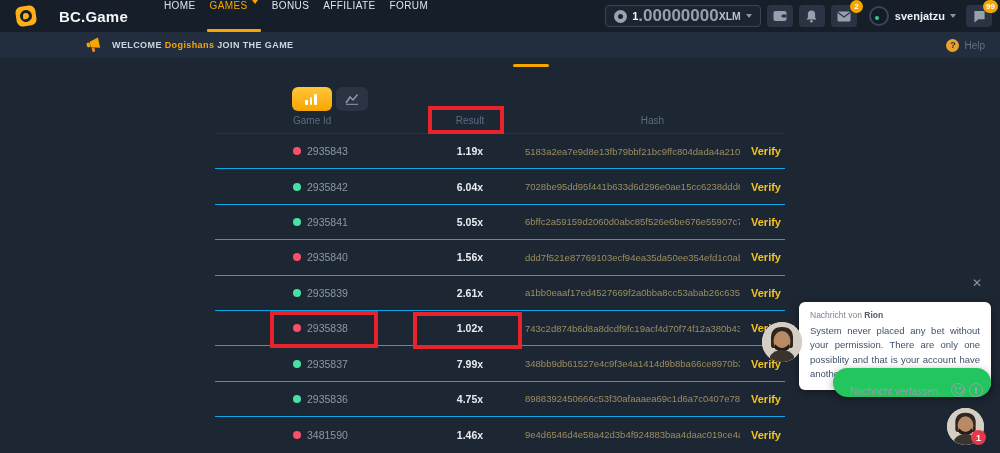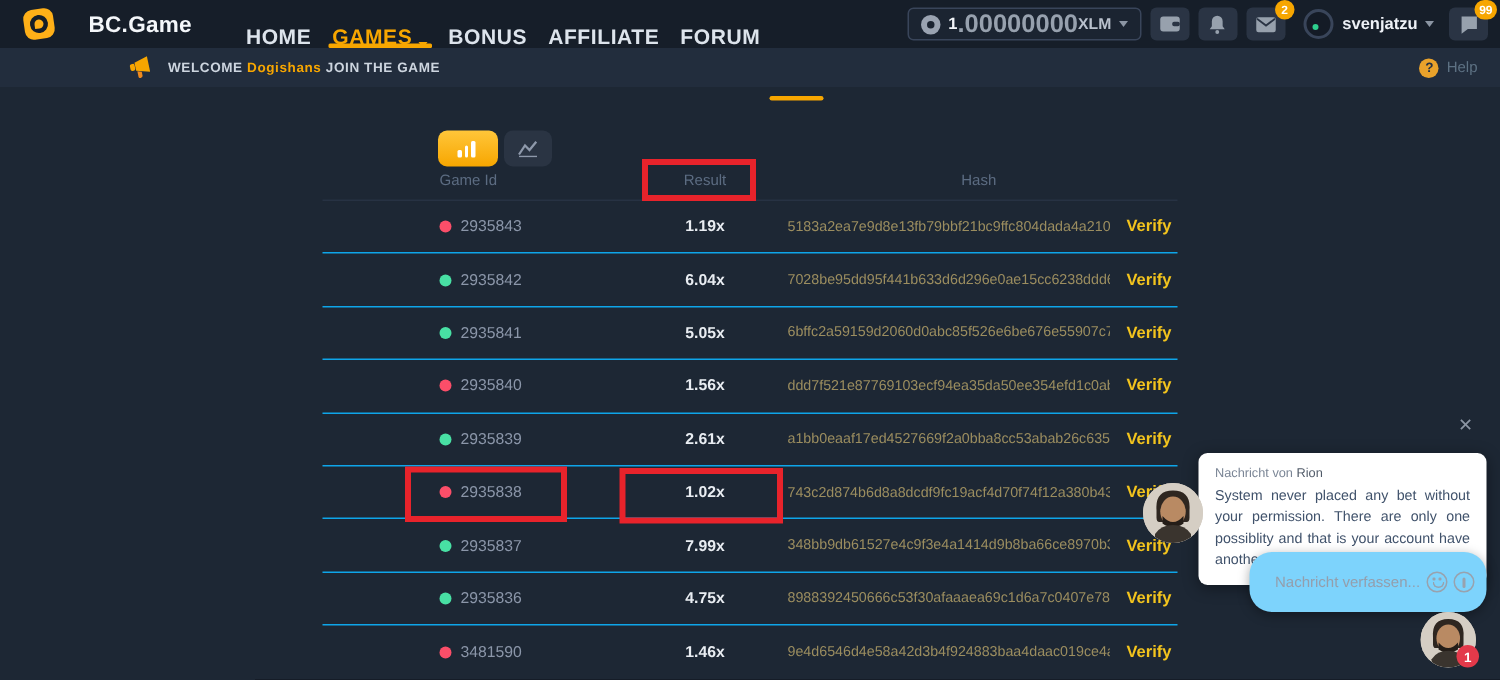--- a/index.html
+++ b/index.html
@@ -9,21 +9,21 @@
 
   
   .header { position:absolute; left:0; top:0; width:1000px; height:32px; background:#161e29; display:flex; align-items:center; z-index:3; }
   .logo { display:flex; align-items:center; margin-left:16px; }
   .logo-mark { width:20px; height:20px; border-radius:6px; background:#ffb018; position:relative; transform:rotate(-8deg); }
   .logo-mark .lm-in { position:absolute; left:4px; top:4px; width:12px; height:12px; border-radius:50%; background:#161e29; }
   .logo-mark .lm-dot { position:absolute; left:7px; top:7px; width:6px; height:6px; border-radius:50% 50% 50% 0; background:#ffb018; }
   .logo-text { color:#f4f7fa; font-weight:bold; font-size:15px; margin-left:23px; letter-spacing:.2px; }
 
   .nav { display:flex; align-items:stretch; height:32px; margin-left:29px; }
-  .nav-item { position:relative; display:flex; align-items:flex-end; padding:0 7px; color:#dde4ec; font-size:14px; font-weight:bold; letter-spacing:.4px; cursor:pointer; }
+  .nav-item { position:relative; display:flex; align-items:flex-start; padding:0 7px; color:#dde4ec; font-size:10px; font-weight:normal; letter-spacing:.4px; cursor:pointer; }
   .nav-item.active { color:#f7a600; }
   .nav-item.active::after { content:""; position:absolute; left:4px; right:4px; bottom:0; height:3px; background:#f7a600; border-radius:1px; }
   .caret { width:0; height:0; border-left:3.5px solid transparent; border-right:3.5px solid transparent; border-top:4px solid #f7a600; margin-left:4px; }
   .caret.gray { border-top-color:#8b95a3; }
 
   .hdr-right { position:absolute; right:8px; top:0; height:32px; display:flex; align-items:center; }
   .balance-pill { display:flex; align-items:center; height:22px; border:1px solid #39455a; border-radius:4px; padding:0 8px; background:#1b2431; }
   .coin-ic { width:13px; height:13px; border-radius:50%; background:#9aa3b1; position:relative; margin-right:5px; }
   .coin-ic::after { content:""; position:absolute; left:4px; top:4px; width:5px; height:5px; border-radius:50%; background:#1b2431; }
   .bal-int { color:#f2f5f9; font-size:11px; font-weight:bold; }
@@ -75,23 +75,23 @@
   .rr-1 { left:428px; top:106px; width:76px; height:28px; }
   .rr-2 { left:270px; top:311px; width:108px; height:37px; }
   .rr-3 { left:413px; top:312px; width:109px; height:37px; }
 
   
   .chat-close { position:absolute; left:972px; top:277px; color:#8b95a3; font-size:12px; z-index:11; cursor:pointer; line-height:1; }
   .avatar { border-radius:50%; overflow:hidden; background:#cfc8bd; }
   .chat-avatar { position:absolute; left:762px; top:322px; width:40px; height:40px; z-index:11; }
   .chat-card { position:absolute; left:799px; top:302px; width:192px; min-height:62px; background:#fff; border-radius:6px; box-shadow:0 2px 10px rgba(0,0,0,.4); padding:8px 11px 9px; z-index:10; }
   .chat-meta { font-size:8.5px; color:#7a8595; }
-  .chat-sender { font-weight:normal; color:#505a68; }
+  .chat-sender { font-weight:bold; color:#505a68; }
   .chat-body { margin-top:4px; font-size:9.5px; color:#40526b; line-height:1.5; text-align:justify; }
-  .chat-input { position:absolute; left:833px; top:368px; width:158px; height:40px; background:#7dd3fc; border-radius:15px; box-shadow:0 2px 8px rgba(0,0,0,.35); display:flex; align-items:center; padding:0 8px 0 17px; z-index:10; }
+  .chat-input { position:absolute; left:833px; top:368px; width:158px; height:29px; background:#22c55e; border-radius:15px; box-shadow:0 2px 8px rgba(0,0,0,.35); display:flex; align-items:flex-end; padding:0 8px 0 17px; z-index:10; }
   .chat-input input { flex:1; border:none; outline:none; font-size:10px; color:#333; width:80px; background:transparent; font-family:"Liberation Sans",sans-serif; }
   .chat-input input::placeholder { color:#949eac; }
   .pill-ic { width:14px; height:14px; border-radius:50%; border:1px solid #98a2ae; margin-left:4px; display:flex; align-items:center; justify-content:center; cursor:pointer; flex:none; }
   .smile { position:relative; width:8px; height:8px; }
   .smile::before { content:""; position:absolute; left:1px; top:1px; width:1.5px; height:1.5px; background:#98a2ae; border-radius:50%; box-shadow:4px 0 0 #98a2ae; }
   .smile::after { content:""; position:absolute; left:1px; top:3.5px; width:6px; height:3px; border:1px solid #98a2ae; border-top:none; border-radius:0 0 6px 6px; }
   .vbar { width:1.5px; height:7px; background:#98a2ae; border-radius:1px; }
   .bottom-avatar { position:absolute; left:947px; top:408px; width:37px; height:37px; z-index:10; }
   .chat-red-badge { position:absolute; left:971px; top:430px; width:15px; height:15px; border-radius:50%; background:#e3394a; color:#fff; font-size:9px; font-weight:bold; display:flex; align-items:center; justify-content:center; z-index:11; }
 </style>

